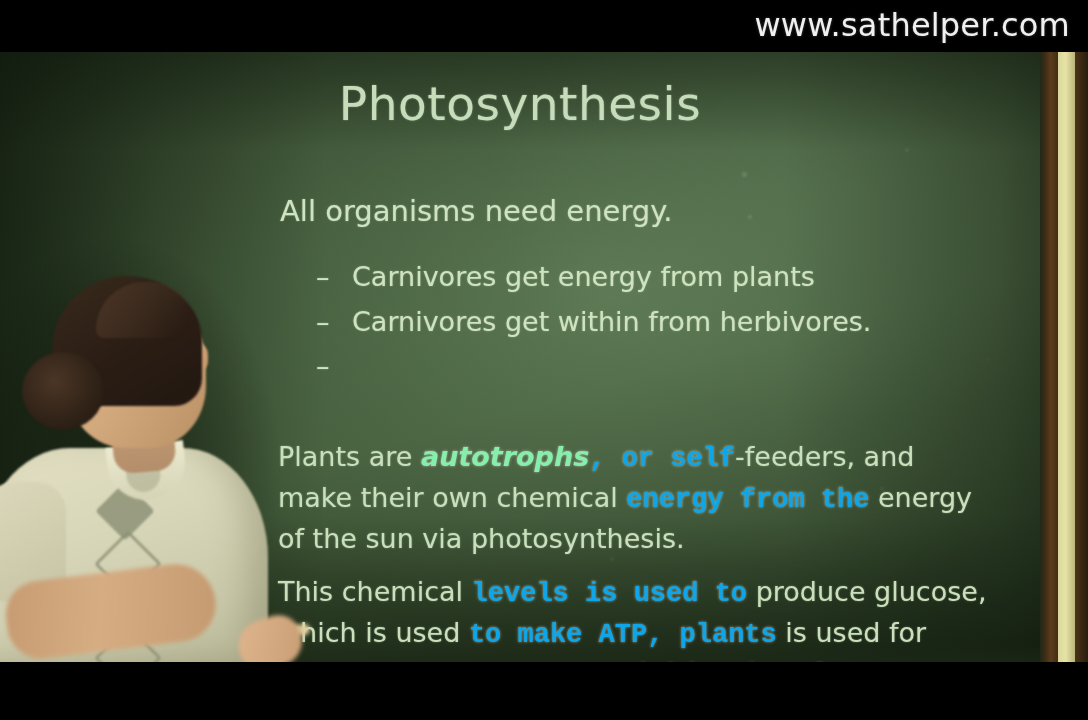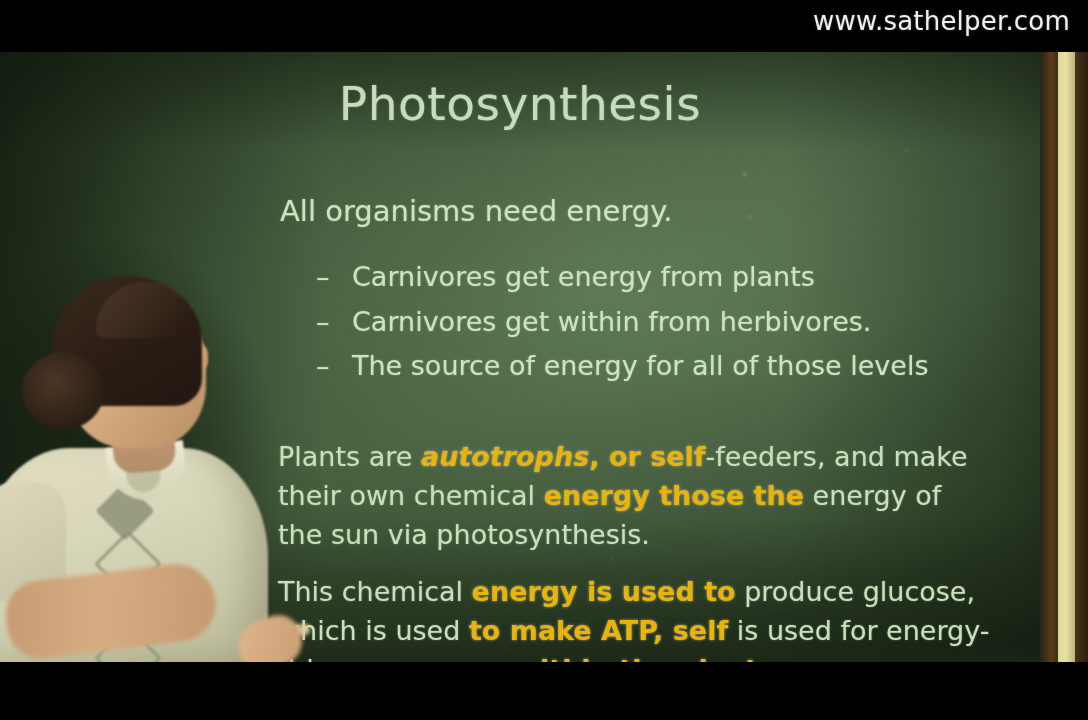--- a/index.html
+++ b/index.html
@@ -33,21 +33,21 @@
   .letterbox-bottom {
     position: absolute;
     left: 0; top: 662px;
     width: 1088px; height: 58px;
     background: #000000;
     z-index: 40;
   }
   .watermark {
     position: absolute;
     right: 18px; top: 6px;
-    font-size: 26px;
+    font-size: 32px;
     letter-spacing: 0.2px;
     color: #f0f0f0;
     font-family: "DejaVu Sans", sans-serif;
     text-shadow: 0 0 3px rgba(255,255,255,0.25);
     z-index: 45;
     white-space: nowrap;
   }
 
   
   .scene {
@@ -180,27 +180,28 @@
     left: 278px;
     width: 716px;
     font-size: 27px;
     line-height: 1.44;
     color: #cadfbc;
   }
   .para1 { top: 386px; }
   .para2 { top: 521px; }
   b.bold {
     font-weight: bold;
-    color: #eab308;
+    color: #0ea5e9;
     text-shadow: 0 0 3px rgba(245,250,235,0.55);
+    font-family: Liberation Mono, monospace;
   }
   b.bi {
     font-weight: bold;
     font-style: italic;
-    color: #eab308;
+    color: #86efac;
     text-shadow: 0 0 3px rgba(245,250,235,0.55);
   }
 
   
   .presenter {
     position: absolute;
     left: 0; top: 0;
     width: 330px; height: 610px;
     z-index: 30;
     pointer-events: none;
@@ -414,28 +415,27 @@
           <span>Carnivores get energy from plants</span>
         </div>
 
         <div class="bullet chalk">
           <span class="dash">–</span>
           <span>Carnivores get within from herbivores.</span>
         </div>
 
         <div class="bullet chalk">
           <span class="dash">–</span>
-          <span>The source of energy for all of those levels</span>
         </div>
 
       </div>
 
-      <div class="para chalk para1">Plants are <b class="bi">autotrophs</b><b class="bold">, or self</b>-feeders, and make their own chemical <b class="bold">energy those the</b> energy of the sun via photosynthesis.</div>
-
-      <div class="para chalk para2">This chemical <b class="bold">energy is used to</b> produce glucose, which is used <b class="bold">to make ATP, self</b> is used for energy-driven processes <b class="bold">within the plant.</b></div>
+      <div class="para chalk para1">Plants are <b class="bi">autotrophs</b><b class="bold">, or self</b>-feeders, and make their own chemical <b class="bold">energy from the</b> energy of the sun via photosynthesis.</div>
+
+      <div class="para chalk para2">This chemical <b class="bold">levels is used to</b> produce glucose, which is used <b class="bold">to make ATP, plants</b> is used for energy-driven processes <b class="bold">within the plant.</b></div>
 
     </div>
 
     <div class="board-vignette"></div>
 
     <div class="frame-right-dark"></div>
     <div class="frame-right-light"></div>
     <div class="frame-right-edge"></div>
     <div class="frame-bottom-rail"></div>
 

